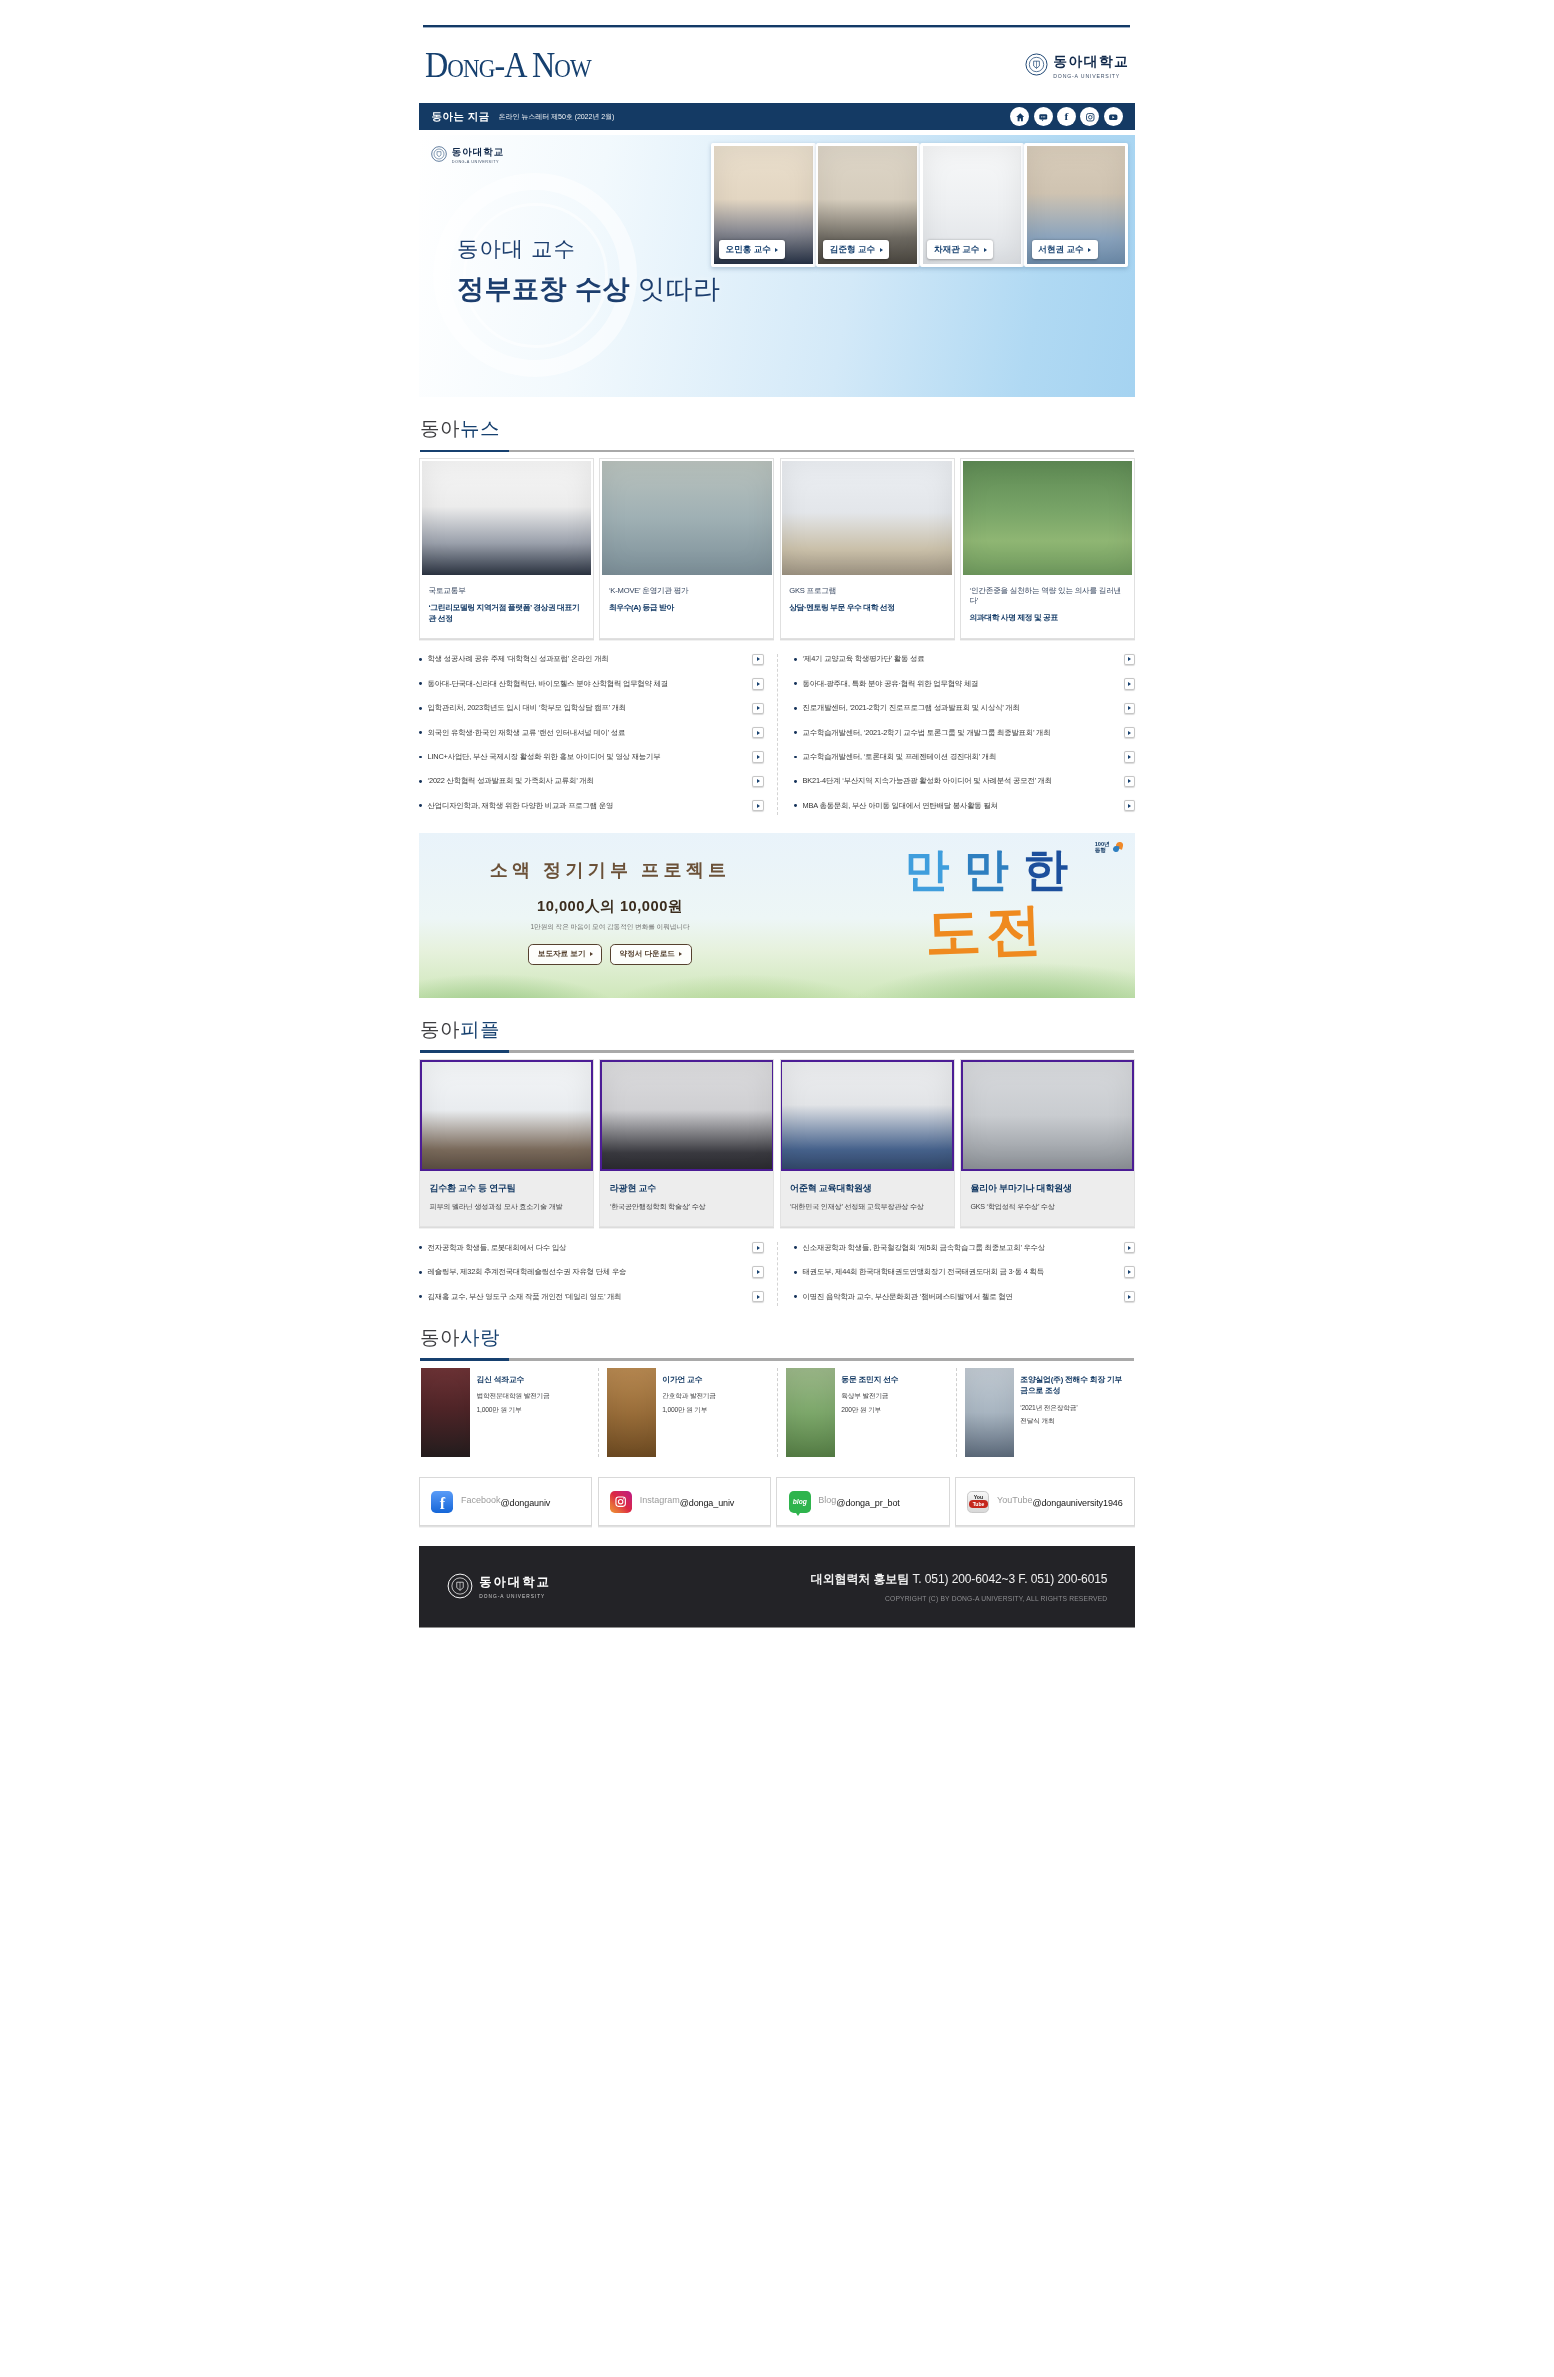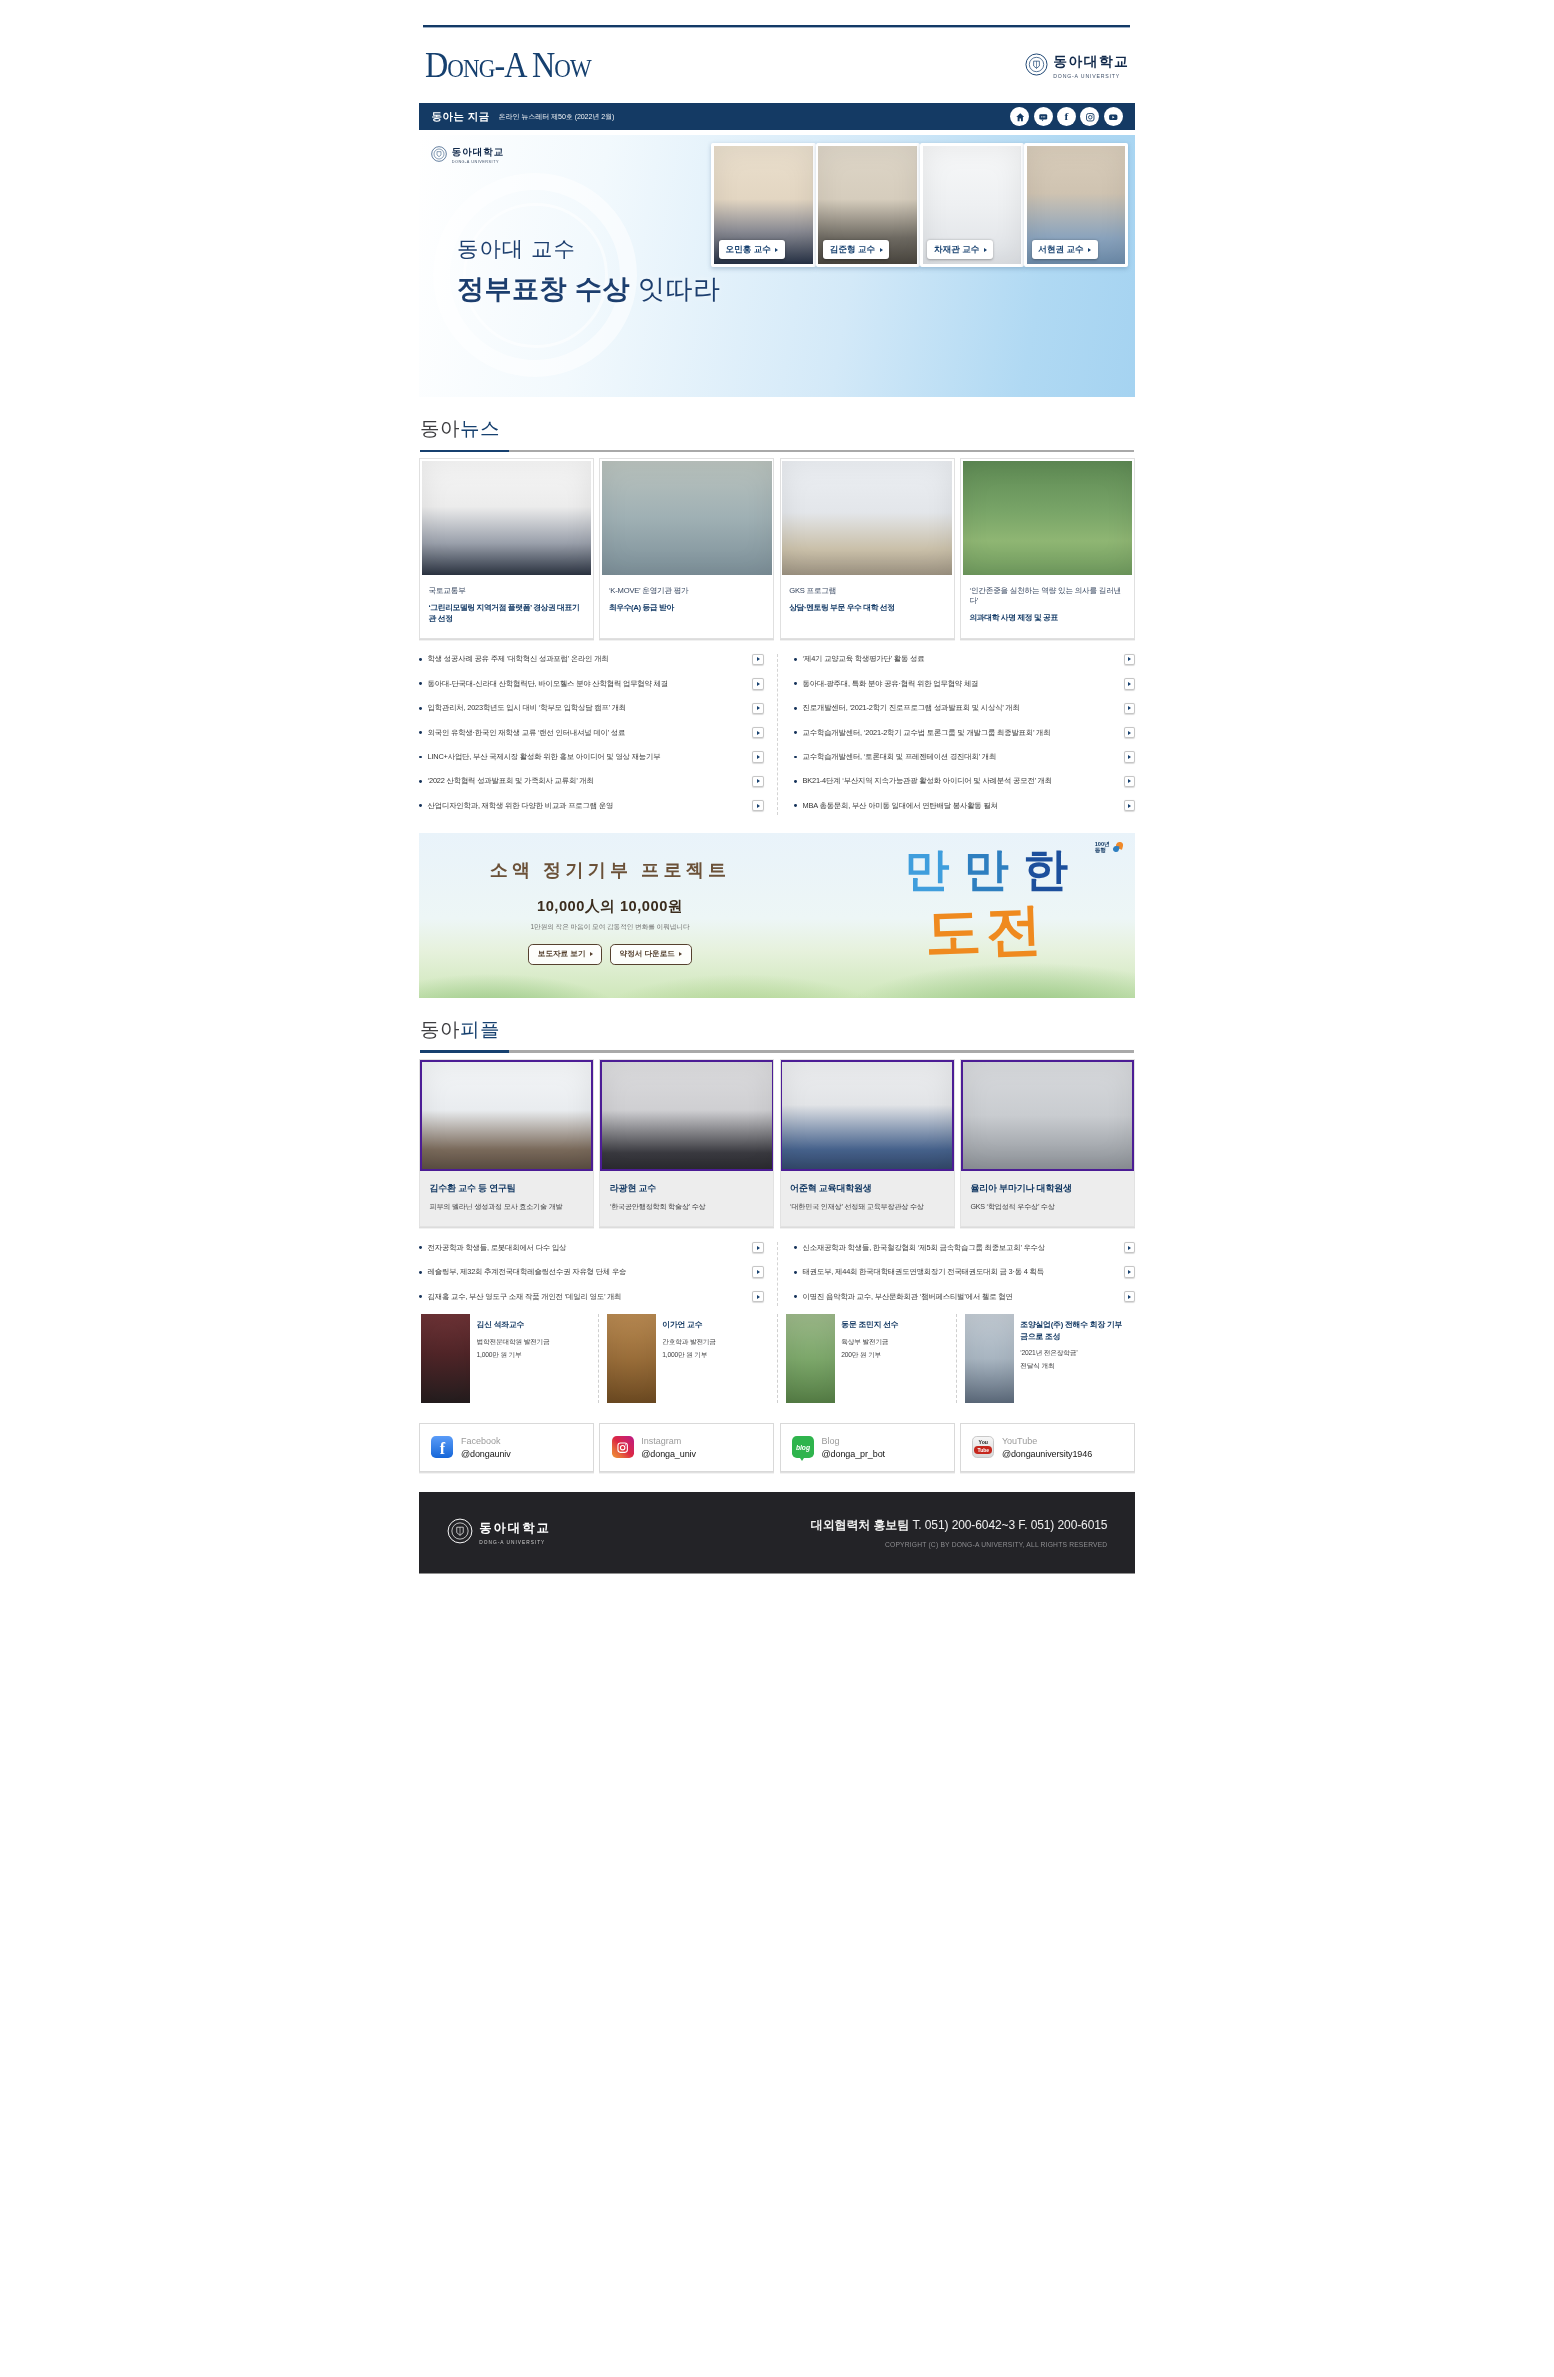--- a/index.html
+++ b/index.html
@@ -142,21 +142,21 @@
   .sic { width:22px; height:22px; border-radius:4.8px; flex:none; display:flex; align-items:center; justify-content:center; position:relative; }
   .sic-fb { background:linear-gradient(180deg,#5a9cf8,#1566d8); }
   .sic-fb span { font-family:"Liberation Serif",serif; color:#fff; font-size:16px; font-weight:bold; margin-top:3.8px; }
   .sic-ig { background:linear-gradient(45deg,#f09433 0%,#e6683c 25%,#dc2743 50%,#cc2366 75%,#bc1888 100%); }
   .sic-blog { background:#2fb44d; border-radius:4.8px; }
   .sic-blog::after { content:""; position:absolute; bottom:-3.3px; left:7.6px; border-left:2.9px solid transparent; border-right:2.9px solid transparent; border-top:3.8px solid #2fb44d; }
   .sic-blog span { color:#fff; font-size:6.7px; font-weight:800; font-style:italic; }
   .sic-yt { background:linear-gradient(180deg,#f7f7f7,#d8d8d8); flex-direction:column; gap:0.5px; border:0.5px solid #c9c9c9; }
   .sic-yt .you { font-size:5.2px; font-weight:800; color:#222; line-height:1; }
   .sic-yt .tube { background:#c5271d; color:#fff; font-size:5px; font-weight:800; border-radius:3.8px; padding:1px 3.3px; line-height:1.2; }
-  .stext { display:flex; flex-direction:column; }
+  .stext { display:flex; }
   .sname { font-size:9px; color:#9b9b9b; }
   .shandle { font-size:9px; color:#151515; margin-top:3.3px; letter-spacing:-0.1px; }
 
   
   .footer { margin-top:20px; background:#232327; height:82px; display:flex; align-items:center; justify-content:space-between; padding:0 27.6px; border-bottom:1.4px solid #8f8f8f; }
   .f-left { display:flex; align-items:center; gap:6.7px; }
   .f-kr { font-size:12.4px; font-weight:800; color:#fff; letter-spacing:1.9px; }
   .f-en { font-size:4.8px; color:#cfcfcf; letter-spacing:1px; margin-top:3.3px; }
   .f-right { text-align:right; }
   .f-line1 { font-size:12px; color:#f0f0f0; letter-spacing:-0.1px; }
@@ -531,20 +531,24 @@
       <div class="brow">
           <span class="dot"></span>
           <span class="btext">이명진 음악학과 교수, 부산문화회관 ‘챔버페스티벌’에서 첼로 협연</span>
           <span class="abtn">
             <i class="tri"></i>
           </span>
         </div>
     </div>
   </div>
 
+  <div class="section-head">
+    <h2><span class="sh-prefix">동아</span><span class="sh-accent">사랑</span></h2>
+    <div class="sh-rule"></div>
+  </div>
 
   <div class="love-grid">
     <div class="lcard">
       <div class="ph lph ph-l1"></div>
       <div class="ltext">
         <div class="ltitle">김신 석좌교수</div>
         <div class="lline">법학전문대학원 발전기금</div>
         <div class="lline lline2">1,000만 원 기부</div>
       </div>
     </div>

